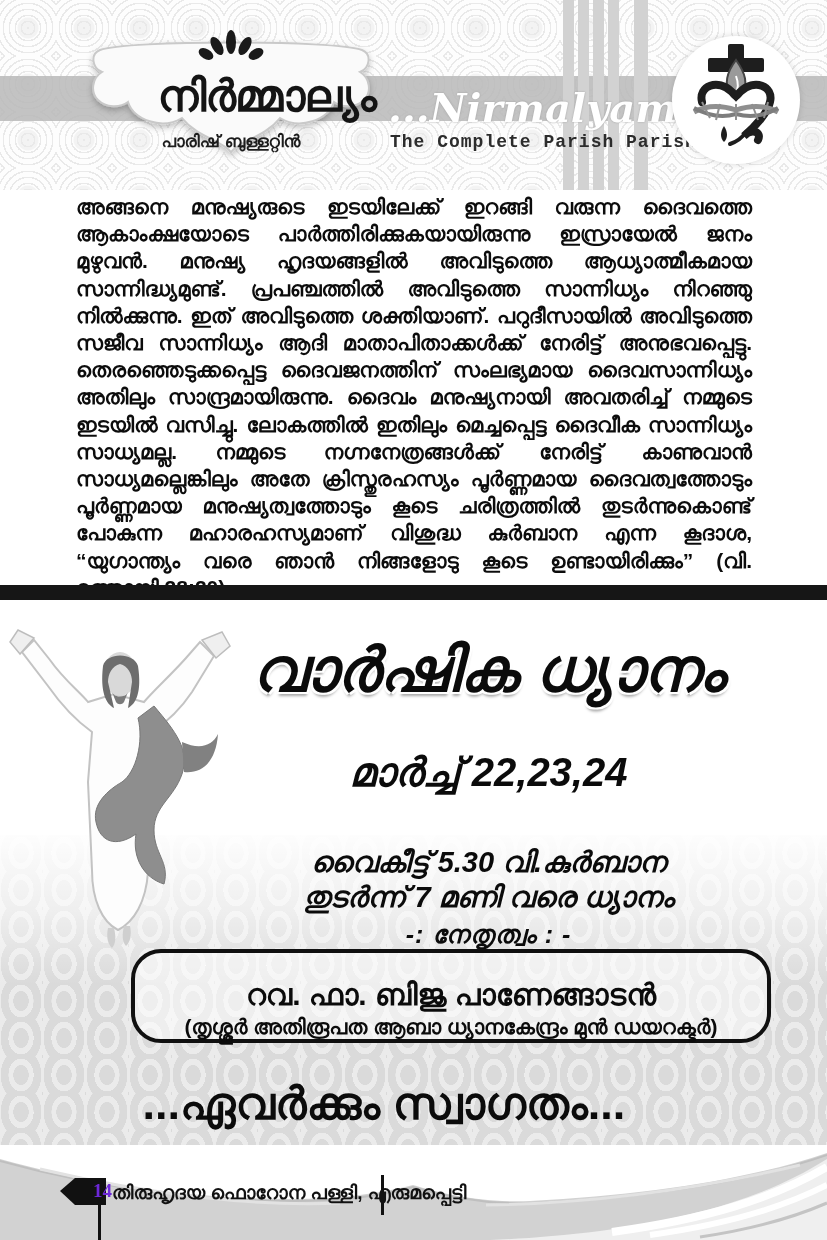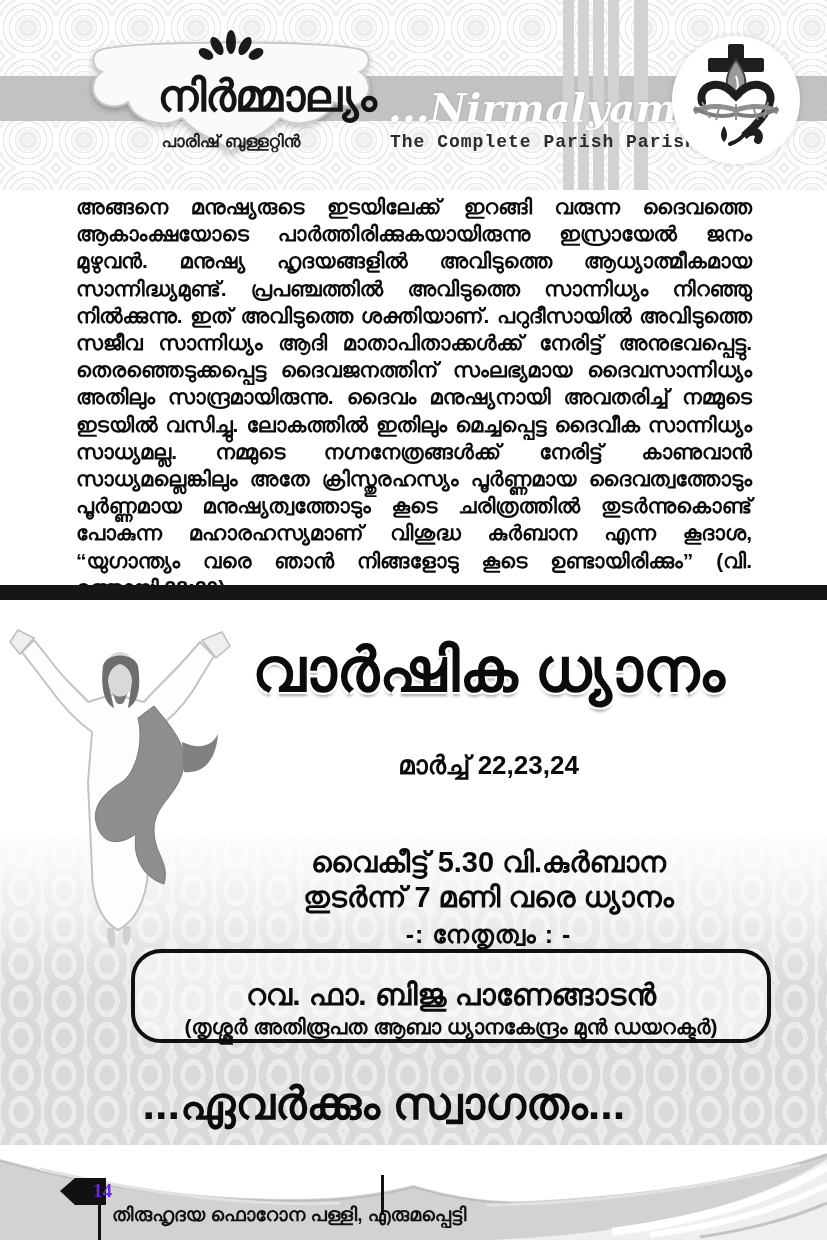--- a/index.html
+++ b/index.html
@@ -45,42 +45,42 @@
   .poster{position:absolute;left:0;top:600px;width:827px;height:545px;background:#fff;overflow:hidden;}
   .crowd{position:absolute;left:0;top:235px;width:827px;height:310px;opacity:.55;
     background-image:
       repeating-radial-gradient(ellipse 20px 26px at 21px 18px, #bdbdbd 0 38%, #dcdcdc 39% 62%, transparent 63%),
       repeating-radial-gradient(ellipse 24px 30px at 10px 34px, #c6c6c6 0 34%, #e3e3e3 35% 60%, transparent 61%);
     background-size:43px 37px,61px 53px;}
   .crowd-fade{position:absolute;left:0;top:225px;width:827px;height:160px;
       background:linear-gradient(to bottom,#ffffff 0%,rgba(255,255,255,.55) 55%,rgba(255,255,255,0) 100%);}
   .jesus{position:absolute;left:4px;top:22px;width:236px;height:330px;}
 
-  .poster-text{position:absolute;left:150px;right:0;text-align:center;color:#0b0b0b;}
+  .poster-text{position:absolute;left:150px;right:0;text-align:center;color:#0b0b0b;font-style:italic;}
   .p-title{top:38px;font-size:61px;font-weight:bold;letter-spacing:0;line-height:1.05;
       text-shadow:-2px -2px 0 #fff,2px -2px 0 #fff,-2px 2px 0 #fff,2px 2px 0 #fff,0 4px 3px rgba(0,0,0,.35);}
-  .p-date{top:150px;font-size:26px;font-weight:bold;}
+  .p-date{top:150px;font-size:40px;font-weight:bold;}
   .p-days{top:202px;font-size:25px;font-weight:bold;}
   .p-sched1{top:246px;font-size:29px;font-weight:bold;}
   .p-sched2{top:281px;font-size:29px;font-weight:bold;}
   .p-lead{top:320px;font-size:25px;font-weight:bold;letter-spacing:1px;}
   .name-box{position:absolute;left:131px;top:349px;width:632px;height:86px;
       border:4px solid #101010;border-radius:30px;background:rgba(255,255,255,.55);
       text-align:center;color:#0b0b0b;}
   .nb-name{margin-top:24px;font-size:30px;font-weight:bold;line-height:1.2;}
   .nb-sub{font-size:21px;font-weight:bold;line-height:1.3;}
   .p-welcome{position:absolute;left:0;width:768px;top:478px;text-align:center;
       font-size:45px;font-weight:bold;color:#0b0b0b;}
 
   
   .footer{position:absolute;left:0;top:1145px;width:827px;height:95px;}
   .page-flag{position:absolute;left:60px;top:33px;width:46px;height:27px;}
   .page-flag .num{position:absolute;left:24px;top:2px;width:28px;text-align:right;
       color:#6d28d9;font-size:19px;font-weight:bold;font-family:"Liberation Serif",serif;}
-  .parish{position:absolute;left:112px;top:37px;font-size:19px;font-weight:bold;color:#111;white-space:nowrap;margin-top:22px;}
+  .parish{position:absolute;left:112px;top:37px;font-size:19px;font-weight:bold;color:#111;white-space:nowrap;}
   .vline-short{position:absolute;left:381px;top:30px;width:3px;height:40px;background:#111;}
   .vline-long{position:absolute;left:98px;top:58px;width:3px;height:37px;background:#111;}
 </style>
 </head>
 <body>
 
 <div class="page">
 
   <div class="header">
     <div class="header-band"></div>

